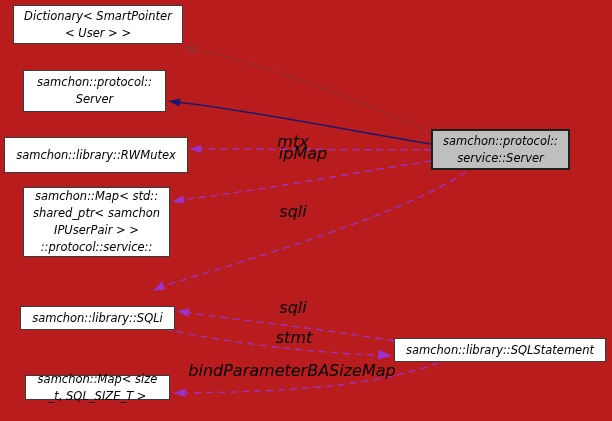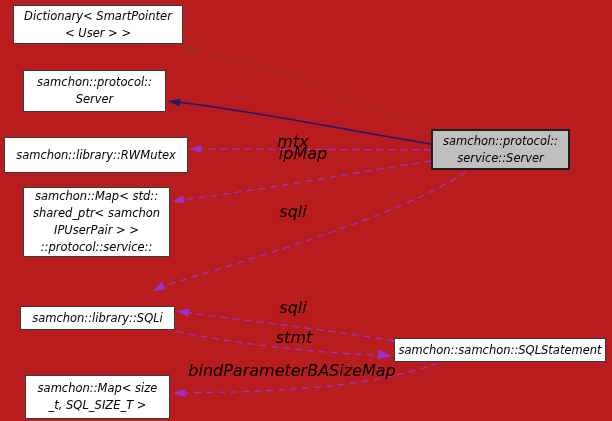--- a/index.html
+++ b/index.html
@@ -71,27 +71,27 @@
     <span>samchon::Map&lt; std::</span>
     <span>shared_ptr&lt; samchon</span>
     <span>IPUserPair &gt; &gt;</span>
     <span>::protocol::service::</span>
   </div>
 
   <div class="node" style="left:20px;top:293px;width:155px;height:24px;margin-top:13px;">
     <span>samchon::library::SQLi</span>
   </div>
 
-  <div class="node" style="left:25px;top:375px;width:145px;height:44px;">
+  <div class="node" style="left:25px;top:375px;width:145px;height:25px;">
     <span>samchon::Map&lt; size</span>
     <span>_t, SQL_SIZE_T &gt;</span>
   </div>
 
   <div class="node" style="left:394px;top:338px;width:212px;height:24px;">
-    <span>samchon::samchon::SQLStatement</span>
+    <span>samchon::library::SQLStatement</span>
   </div>
 
   <div class="node focus" style="left:431px;top:129px;width:139px;height:41px;">
     <span>samchon::protocol::</span>
     <span>service::Server</span>
   </div>
 
   <div class="edge-label" style="left:293px;top:135px;">mtx</div>
   <div class="edge-label" style="left:292px;top:147px;padding-left:22px;">ipMap</div>
   <div class="edge-label" style="left:293px;top:205px;">sqli</div>

